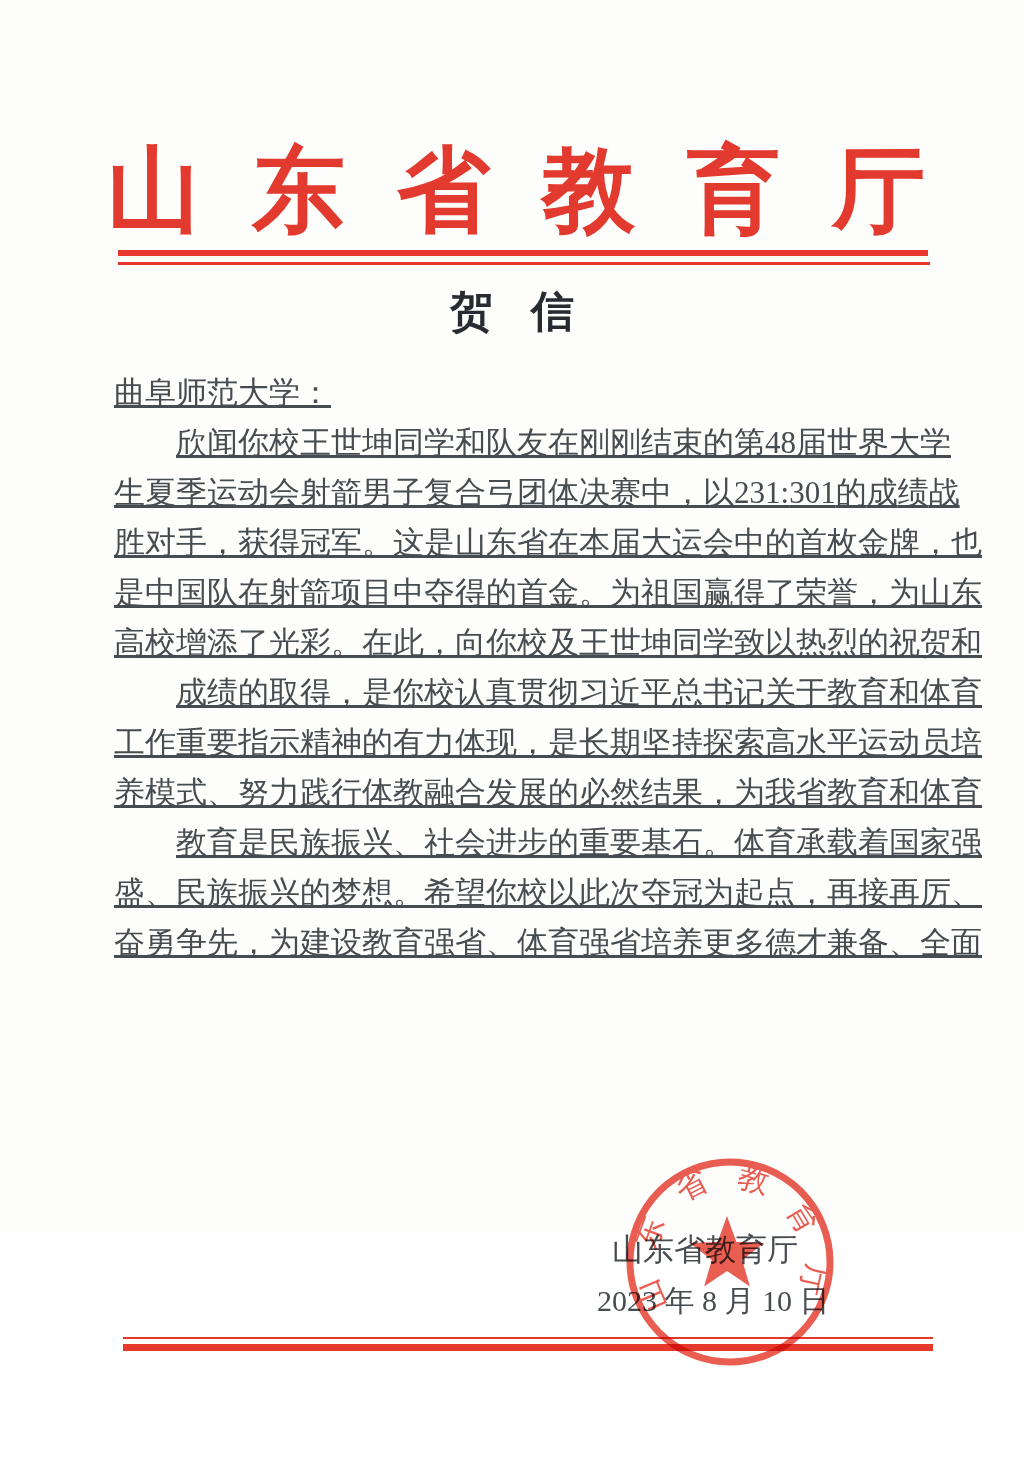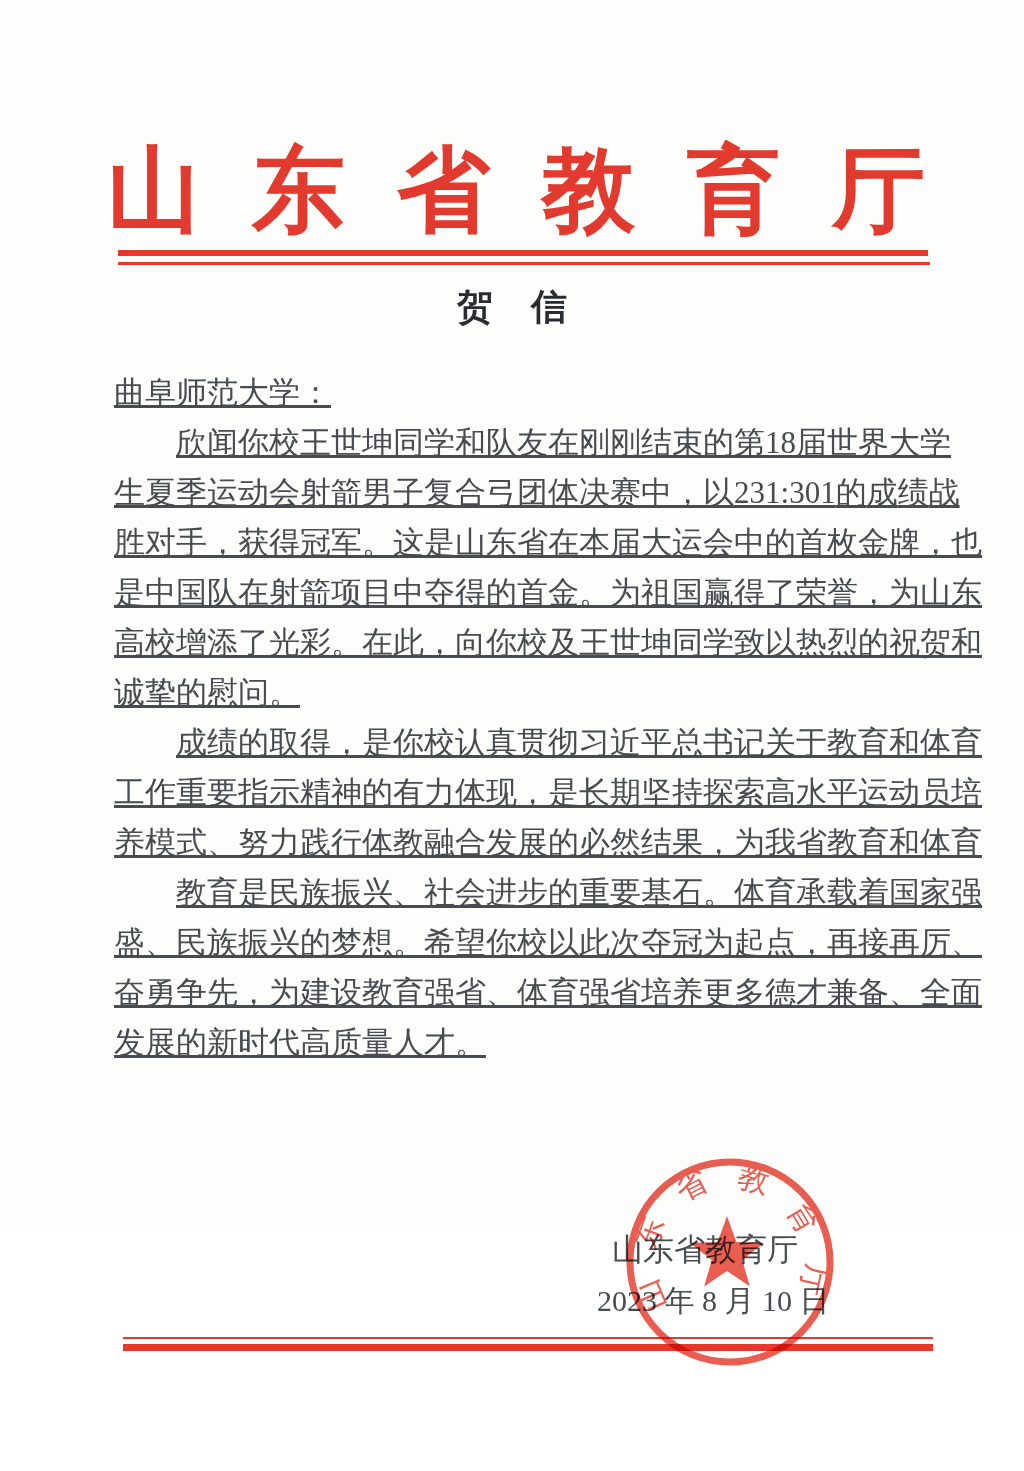--- a/index.html
+++ b/index.html
@@ -31,21 +31,21 @@
   .rule { position: absolute; background: var(--rule_red, #e6392c); }
   .rule-top-thick    { left: 118px; top: 250px;  width: 810px; height: 6px; }
   .rule-top-thin     { left: 118px; top: 262px;  width: 812px; height: 3px; }
   .rule-bottom-thin  { left: 123px; top: 1337px; width: 810px; height: 2px; }
   .rule-bottom-thick { left: 123px; top: 1344px; width: 810px; height: 7px; }
 
   .letter-title {
     position: absolute;
     left: 0; right: 0; top: 288px;
     text-align: center;
-    font-size: 36px;
+    font-size: 43px;
     font-weight: 700;
     line-height: 1.1;
     letter-spacing: 38px;
     padding-left: 38px;
     color: var(--title_text, #282c31);
     white-space: nowrap;
   }
 
   .body-text {
     position: absolute;
@@ -119,21 +119,21 @@
         <span>和</span>
         <span>队</span>
         <span>友</span>
         <span>在</span>
         <span>刚</span>
         <span>刚</span>
         <span>结</span>
         <span>束</span>
         <span>的</span>
         <span>第</span>
-        <span>18</span>
+        <span>48</span>
         <span>届</span>
         <span>世</span>
         <span>界</span>
         <span>大</span>
         <span>学</span>
       </div>
       <div class="body-line justify">
         <span>生</span>
         <span>夏</span>
         <span>季</span>
@@ -244,21 +244,20 @@
         <span>学</span>
         <span>致</span>
         <span>以</span>
         <span>热</span>
         <span>烈</span>
         <span>的</span>
         <span>祝</span>
         <span>贺</span>
         <span>和</span>
       </div>
-      <div class="body-line left">诚挚的慰问。</div>
       <div class="body-line justify indent">
         <span>成</span>
         <span>绩</span>
         <span>的</span>
         <span>取</span>
         <span>得</span>
         <span>，</span>
         <span>是</span>
         <span>你</span>
         <span>校</span>
@@ -421,21 +420,20 @@
         <span>更</span>
         <span>多</span>
         <span>德</span>
         <span>才</span>
         <span>兼</span>
         <span>备</span>
         <span>、</span>
         <span>全</span>
         <span>面</span>
       </div>
-      <div class="body-line left">发展的新时代高质量人才。</div>
     </div>
 
   <div class="signature-name">山东省教育厅</div>
 
   <div class="signature-date">2023 年 8 月 10 日</div>
 
   <div class="rule rule-bottom-thin"></div>
   <div class="rule rule-bottom-thick"></div>
 
   <svg class="seal" id="seal-svg" viewBox="0 0 1024 1471" xmlns="http://www.w3.org/2000/svg">

